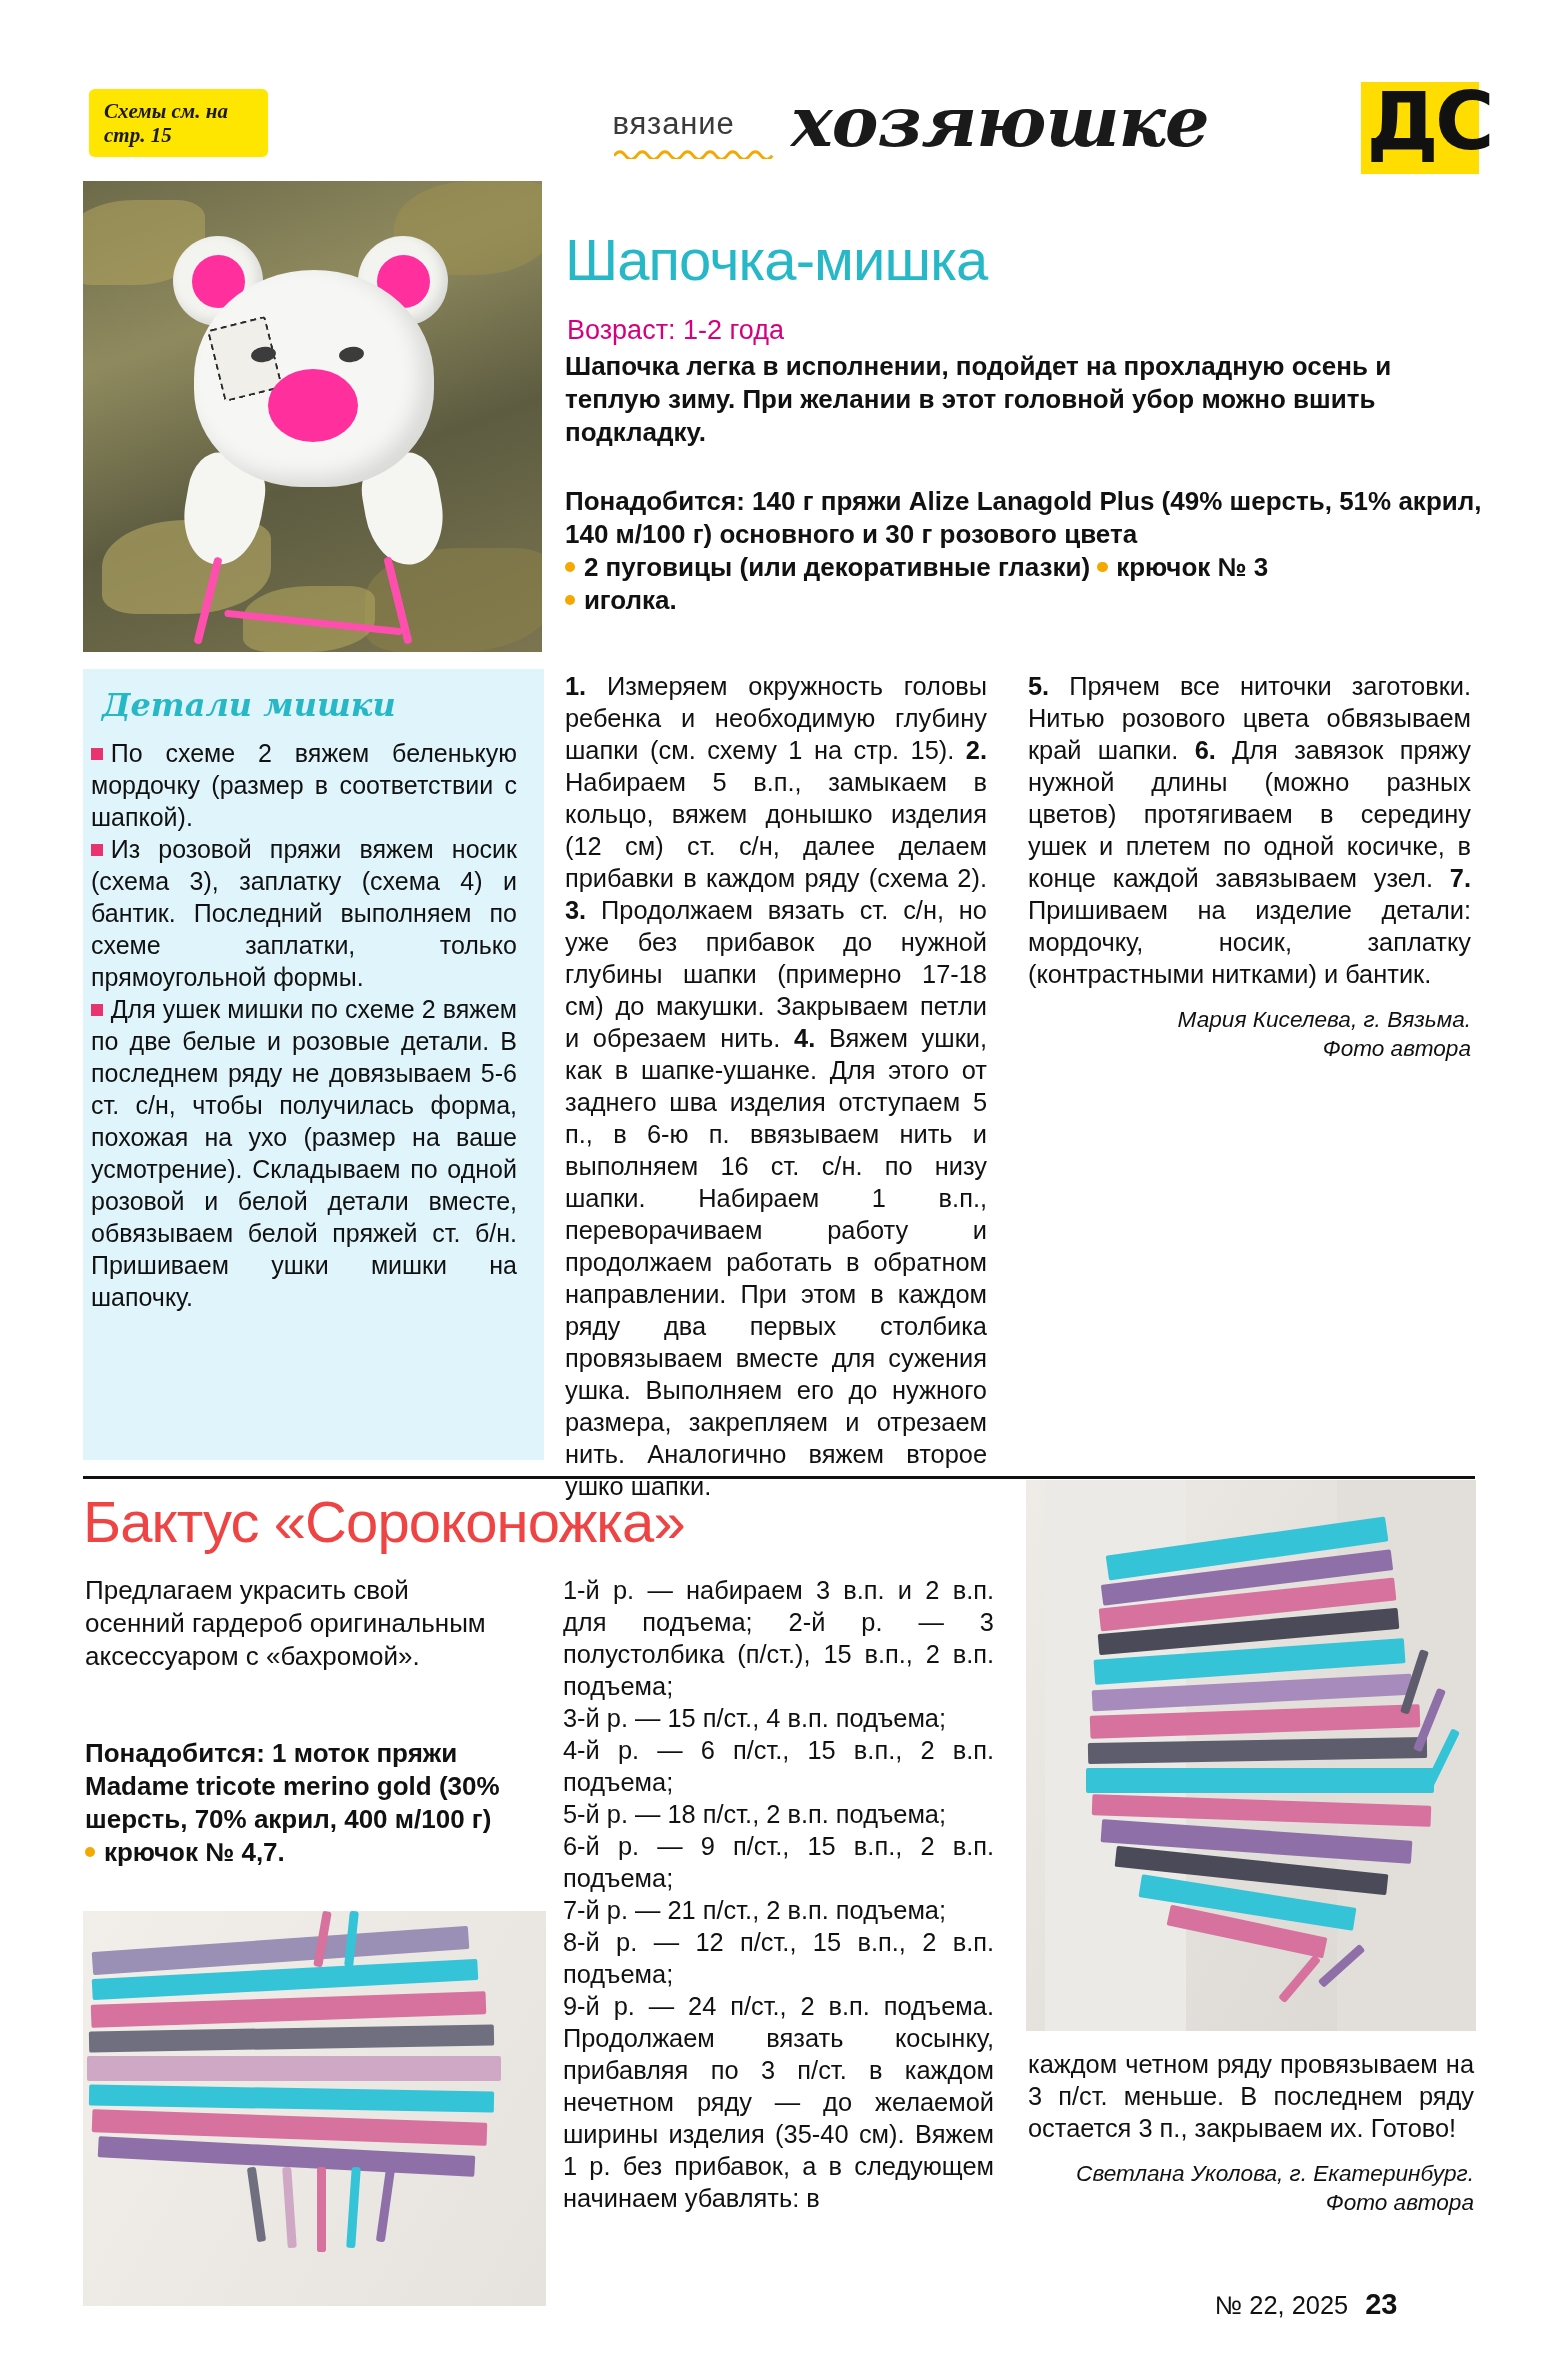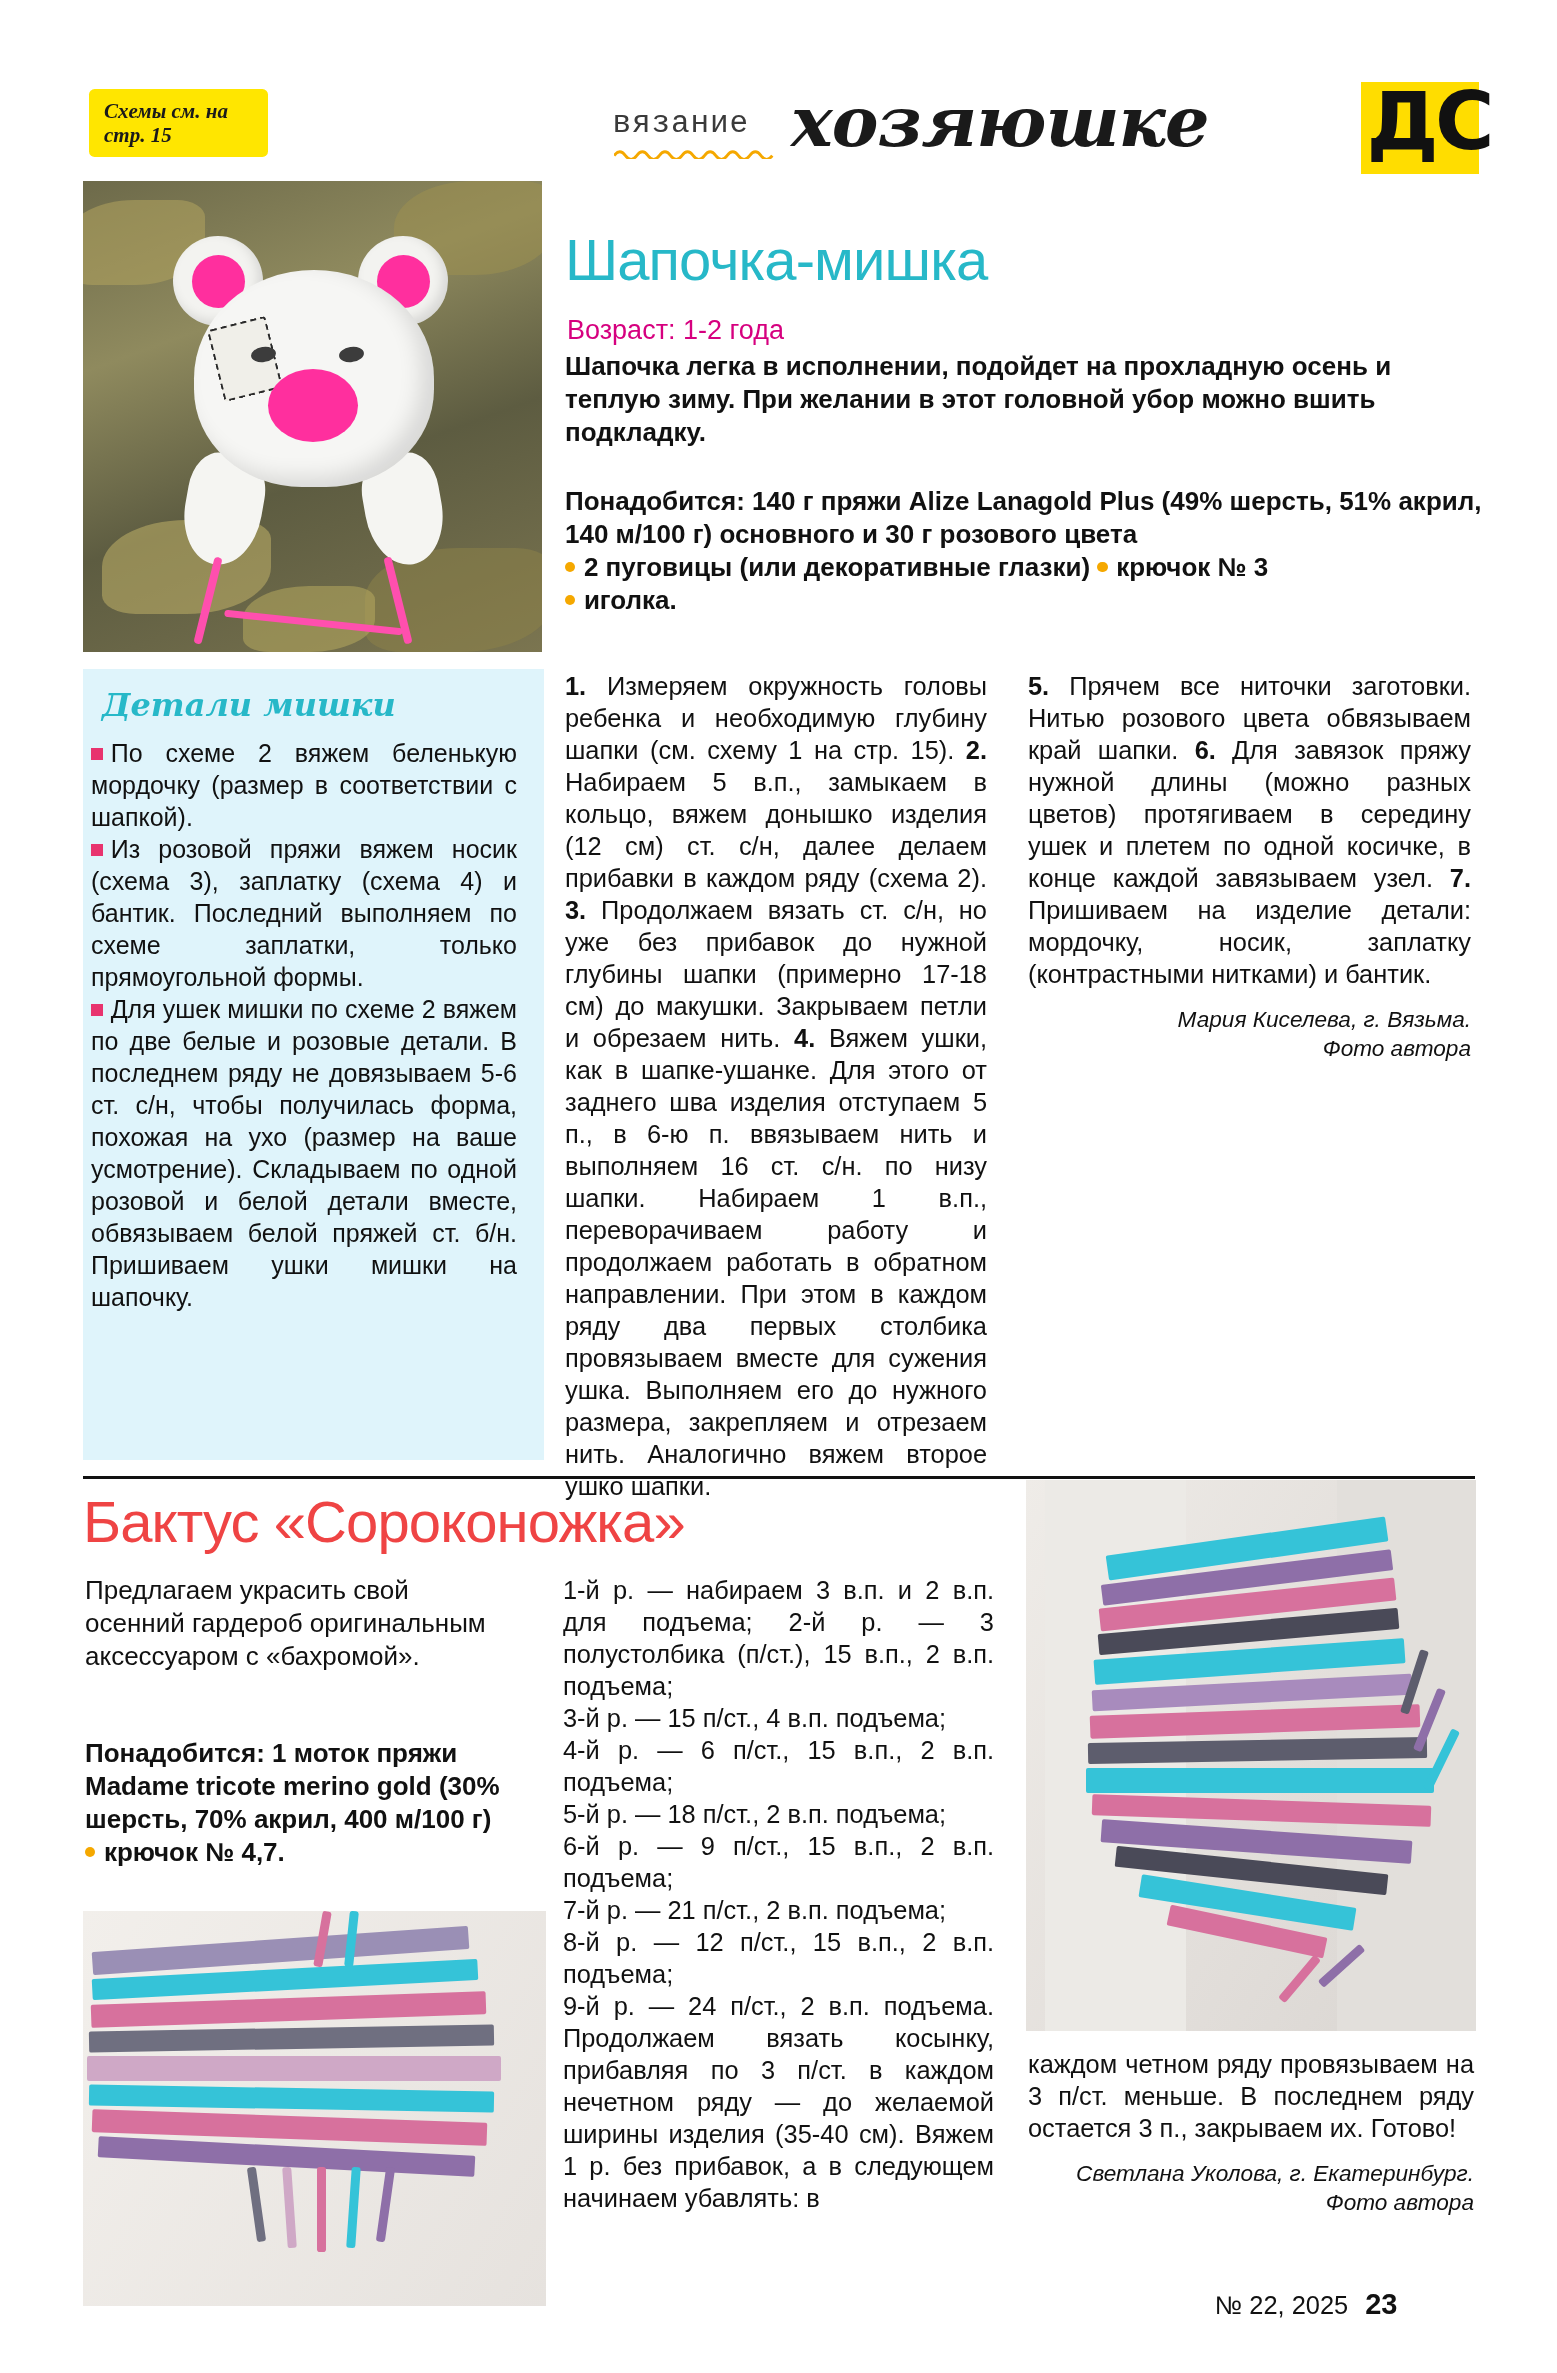--- a/index.html
+++ b/index.html
@@ -31,21 +31,21 @@
     width: 876px;
     height: 104px;
   }
   .masthead .knit-word {
     position: absolute;
     left: 9.4px;
     top: 26px;
     font-size: 31px;
     letter-spacing: 0.9px;
     color: #3a3a3a;
-    font-family: Liberation Mono, monospace;
+    font-family: Liberation Sans, sans-serif;
   }
   .masthead .wavy {
     position: absolute;
     left: 11.3px;
     top: 68px;
     width: 165px;
     height: 11.3px;
     overflow: hidden;
   }
   .masthead .wavy svg { display: block; }

